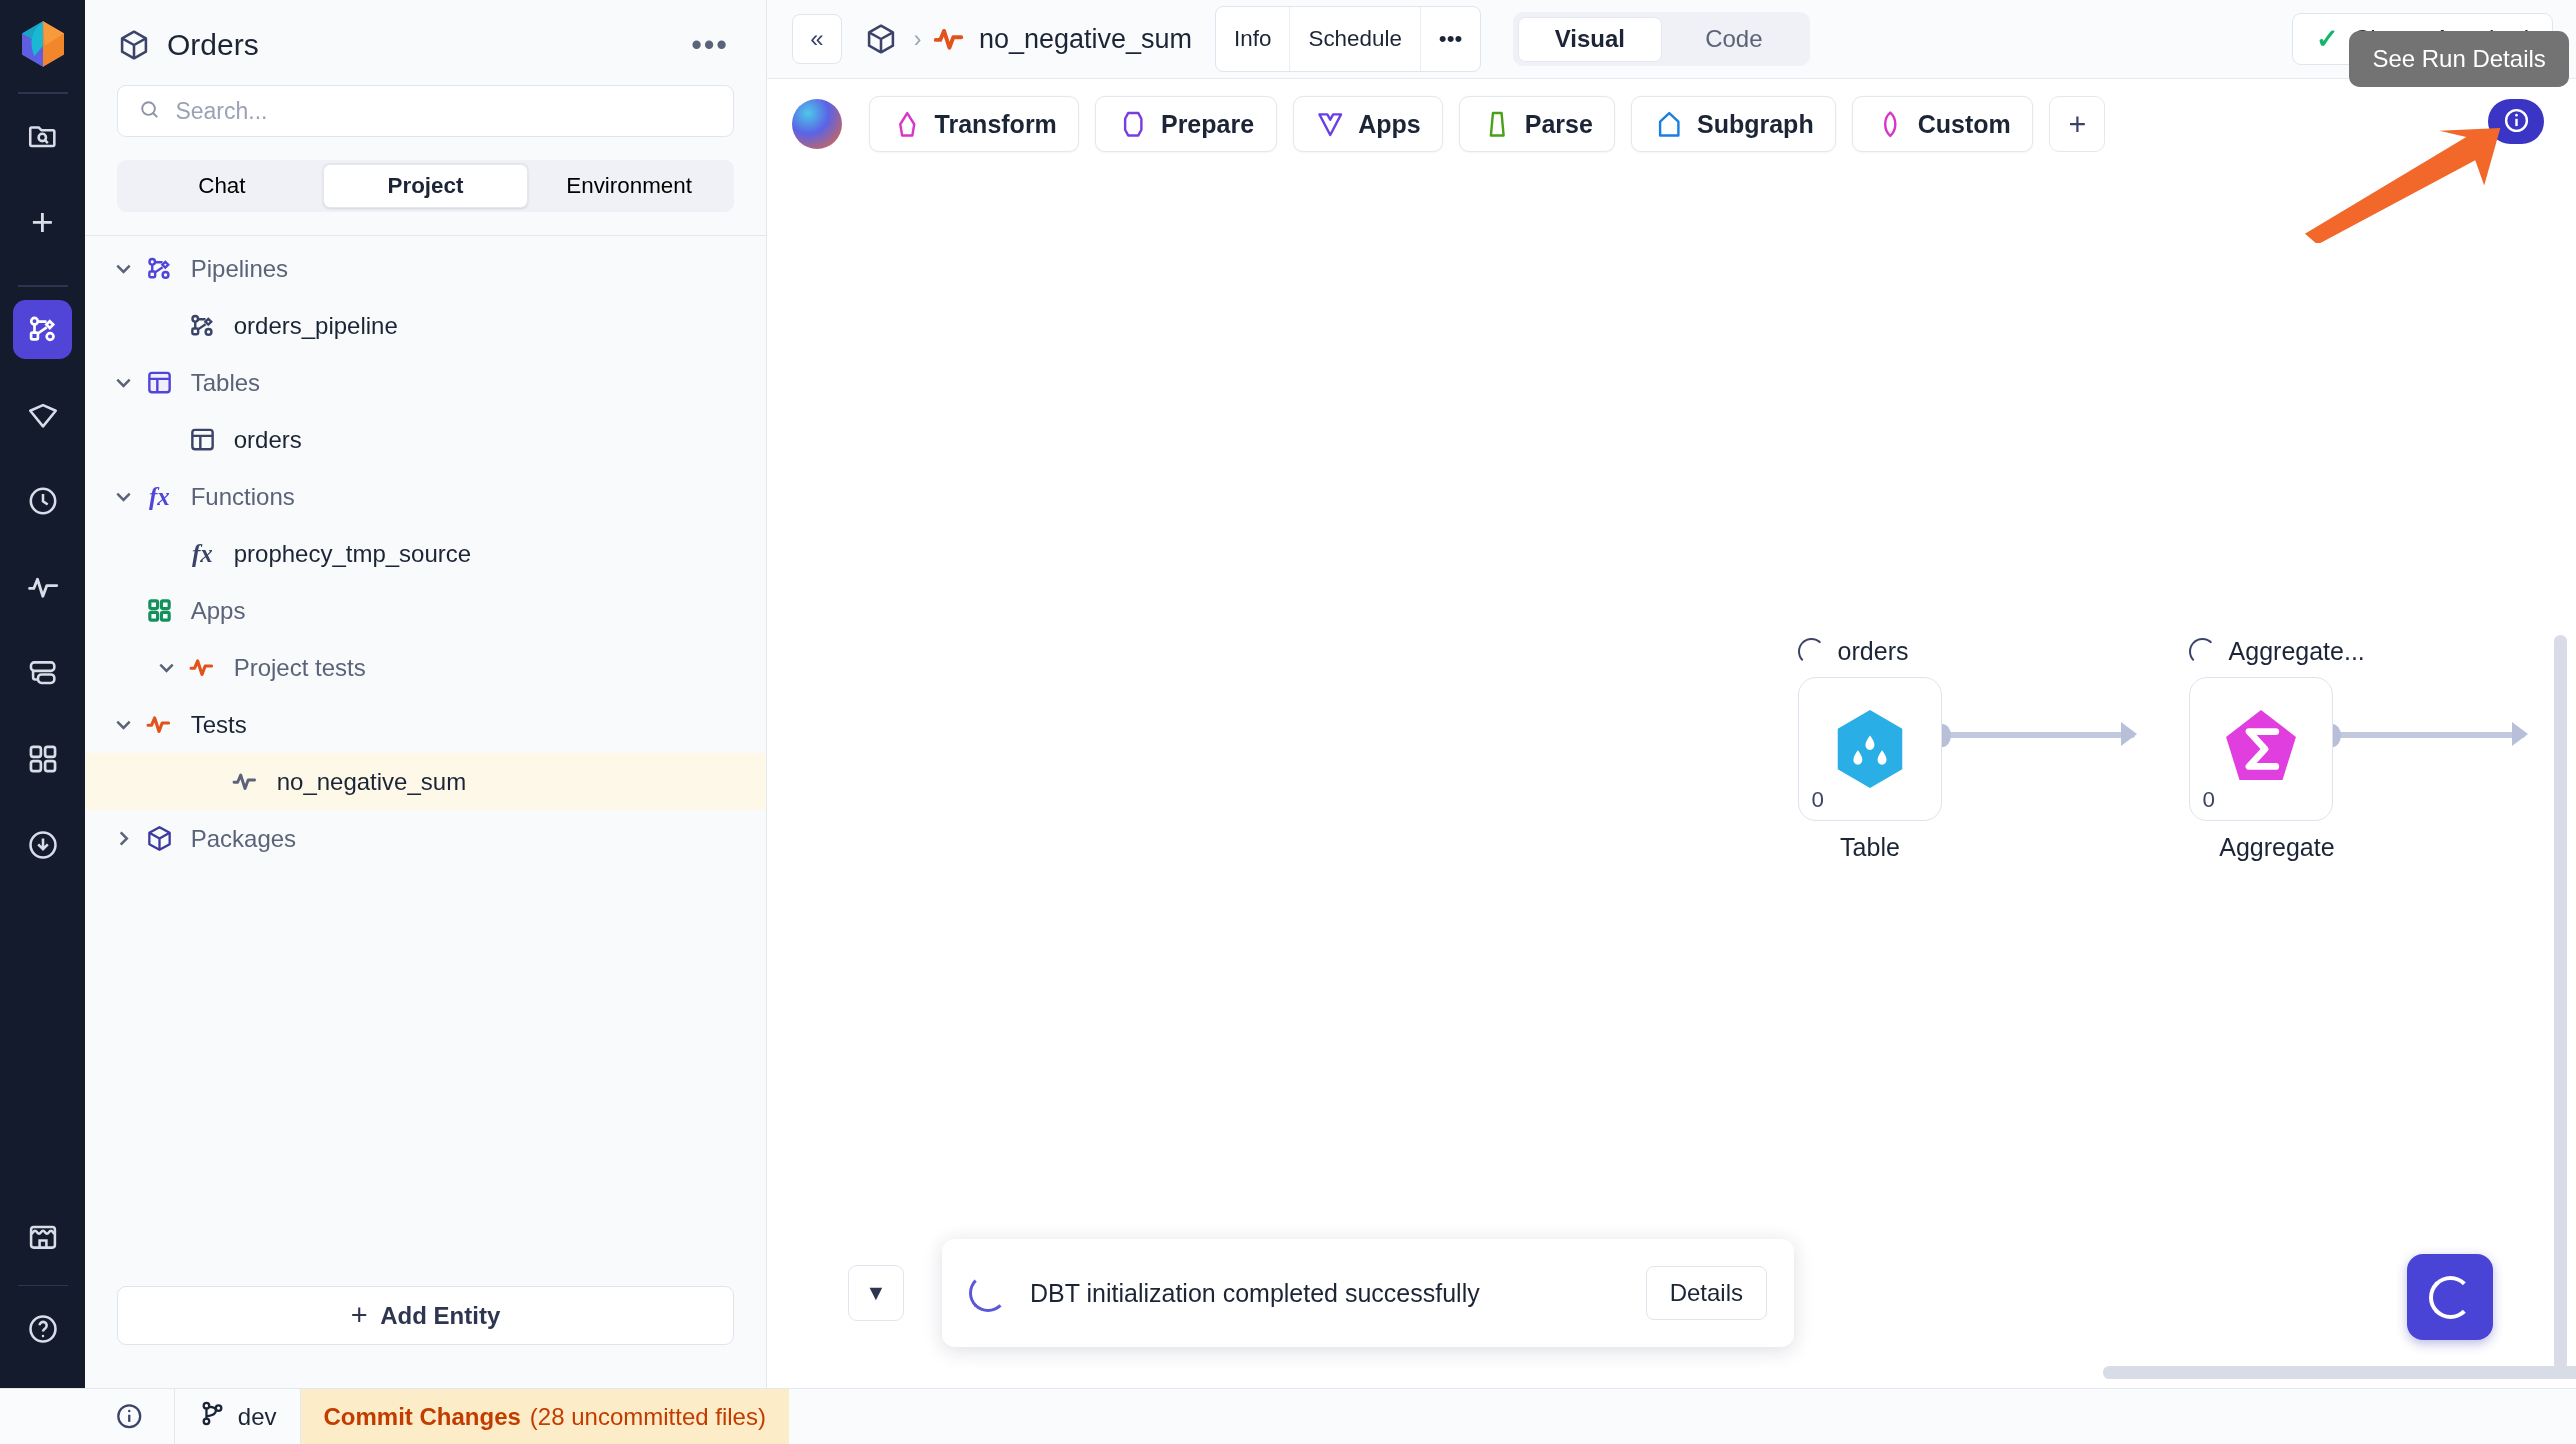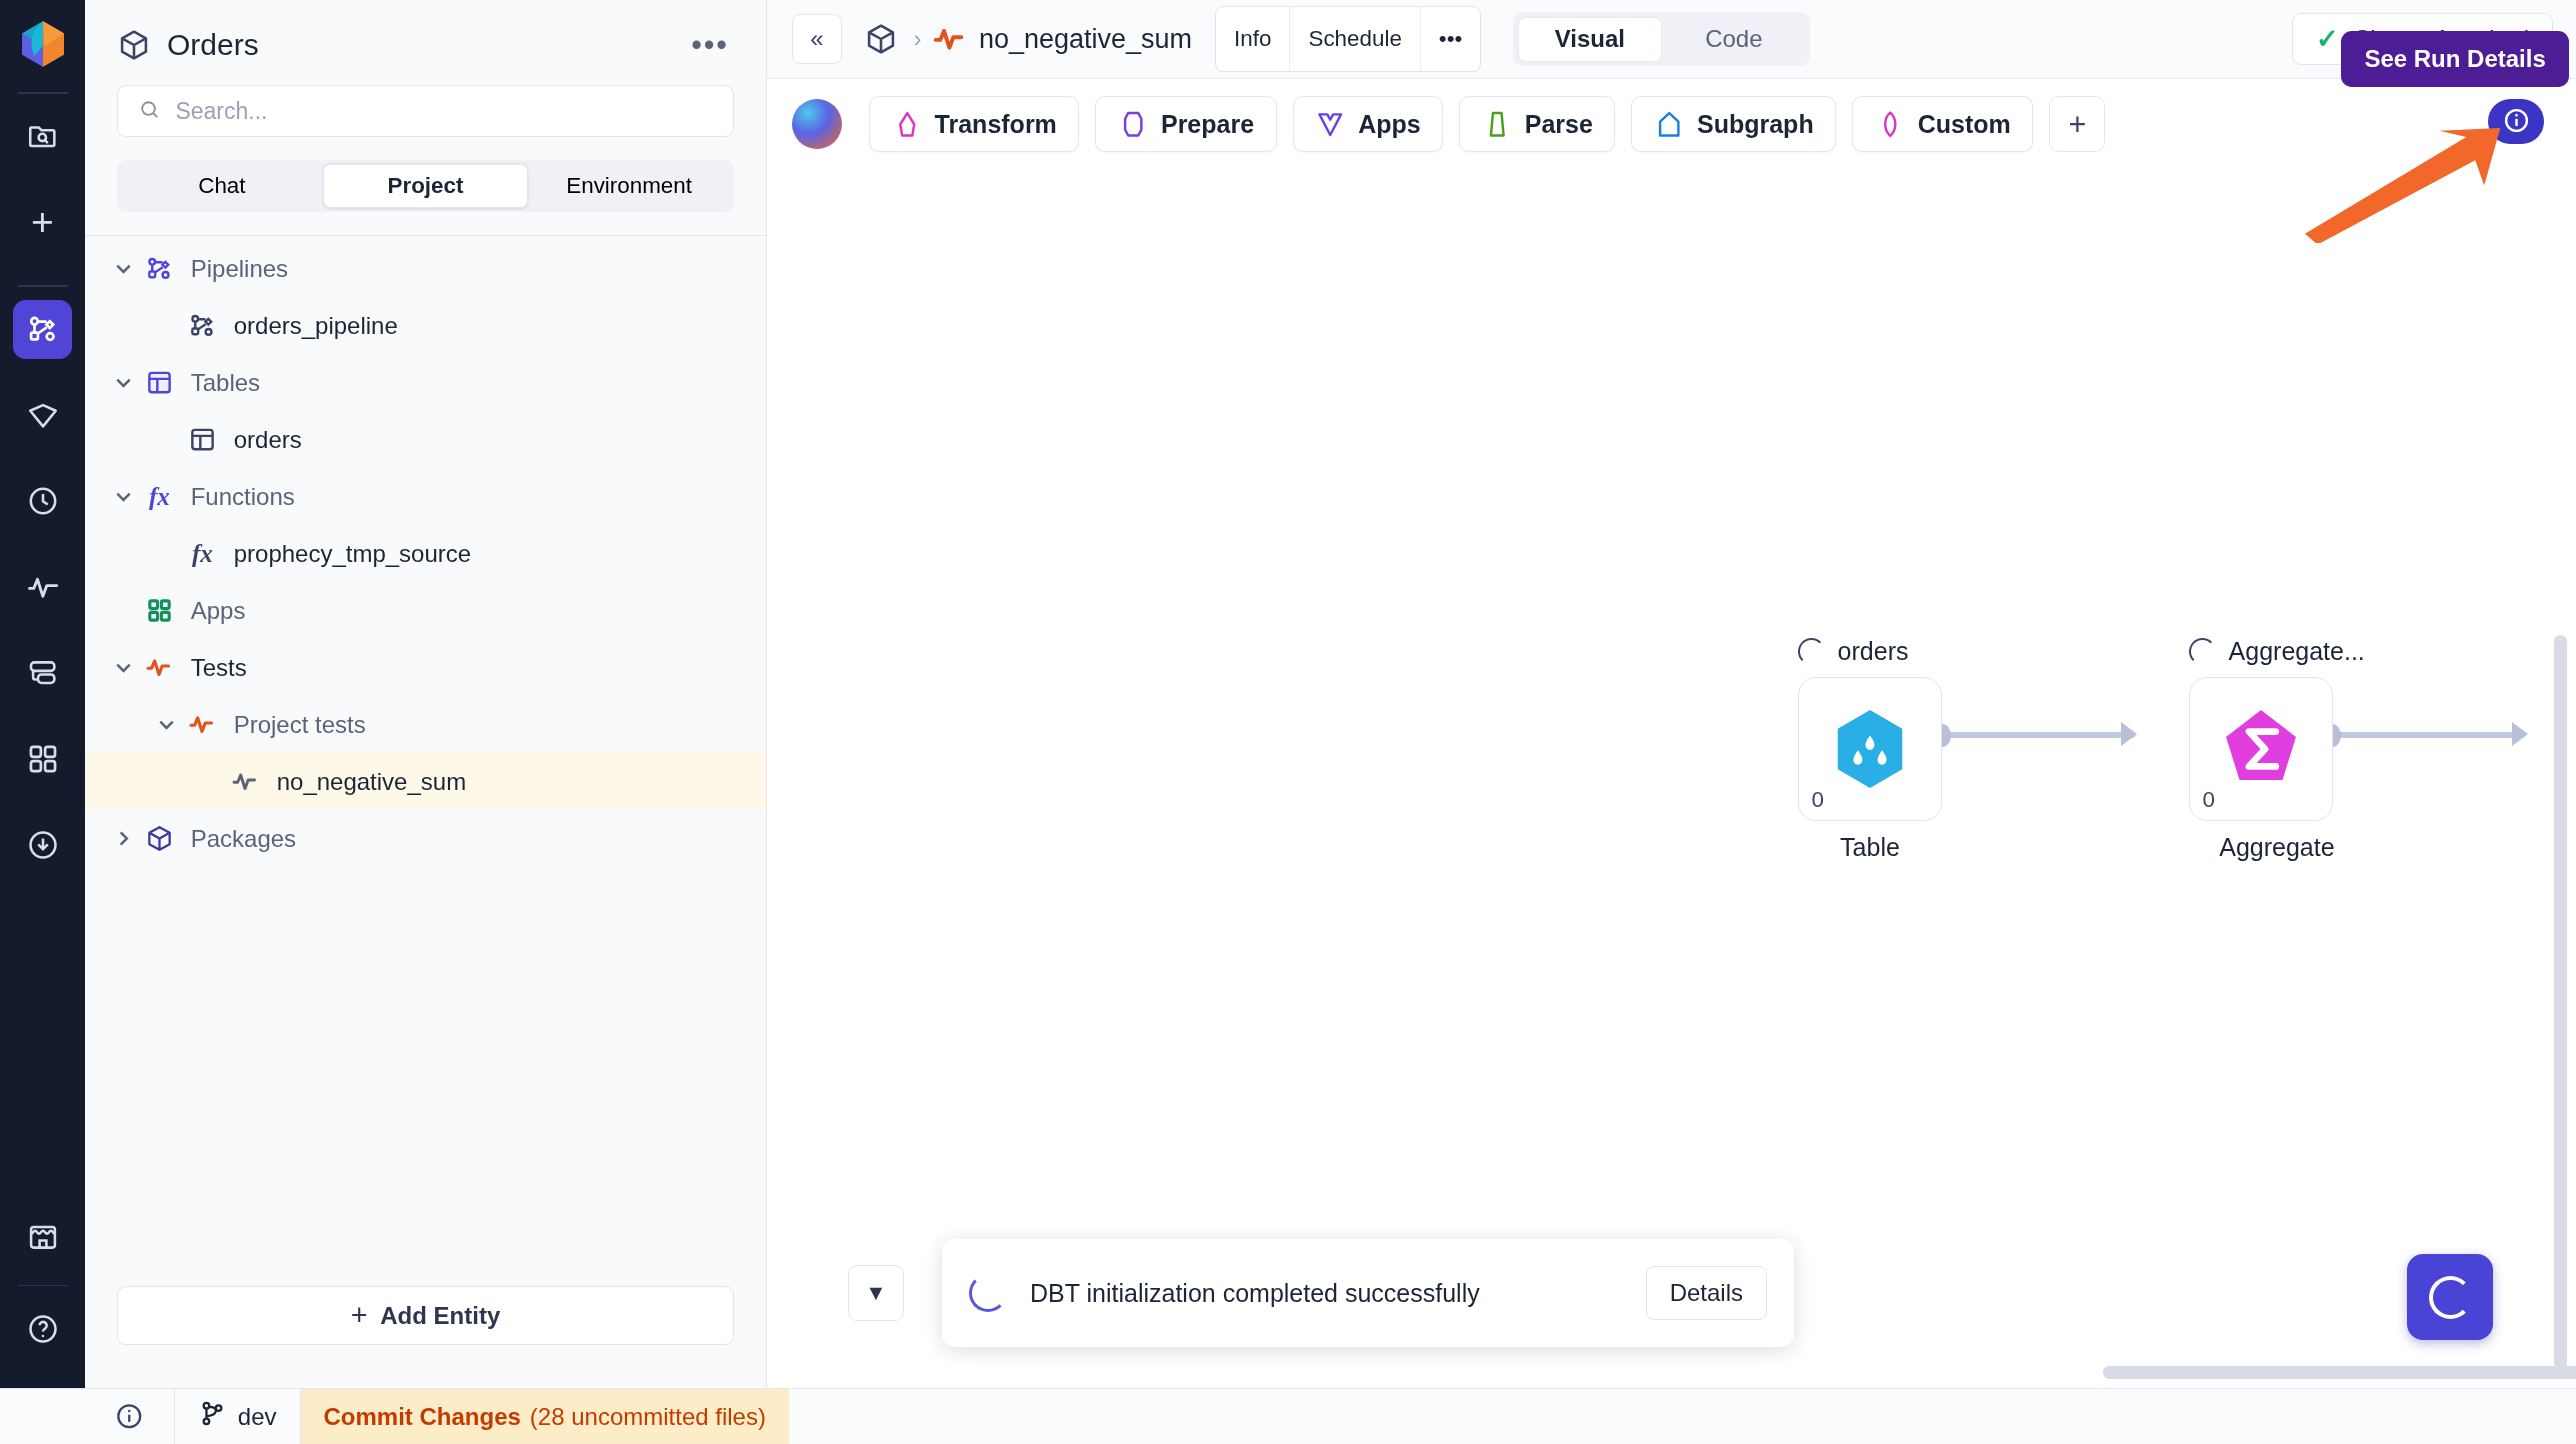--- a/index.html
+++ b/index.html
@@ -111,22 +111,22 @@
   .vc-toggle > div.active { background: #fff; color: #1c2536; font-weight: 700; border: 0.9px solid #e3e8ef; }
 
   .cluster-pill {
     position: absolute; right: 23px; top: 12.6px; height: 52px;
     border: 0.9px solid #e0e6ef; background: #fff; border-radius: 9px;
     display: flex; align-items: center; padding: 0 23px; font-size: 24px; color: #1c2536; cursor: pointer;
   }
   .cluster-pill .check { color: #12b76a; font-size: 27px; margin-right: 14.4px; font-weight: 700; }
 
   .tooltip {
-    position: absolute; right: 7.2px; top: 30.5px; background: #4c1d95; color: #fff;
-    border-radius: 10.8px; padding: 14.4px 23px; font-size: 24px; font-weight: 700; z-index: 40;
+    position: absolute; right: 7.2px; top: 30.5px; background: #737373; color: #fff;
+    border-radius: 10.8px; padding: 14.4px 23px; font-size: 24px; font-weight: 400; z-index: 40;
   }
 
   .toolbar2 {
     height: 90px; display: flex; align-items: center; padding: 0 25px;
     background: #fff; position: relative;
   }
   .orb { width: 50px; height: 50px; border-radius: 50%; margin-right: 27px; flex:0 0 50px;
     background: radial-gradient(circle at 32% 28%, #4dc8e8 0%, #5b63e6 42%, #f2682a 100%); }
   .tb-btn {
     height: 56px; border: 0.9px solid #e3e8ef; border-radius: 10px; background: #fff;
@@ -428,41 +428,41 @@
           <svg viewBox="0 0 24 24" fill="none" stroke="#13915a" stroke-width="2.6">
             <rect x="4" y="4" width="6.4" height="6.4" rx="1.2"></rect>
               <rect x="13.6" y="4" width="6.4" height="6.4" rx="1.2"></rect>
             <rect x="4" y="13.6" width="6.4" height="6.4" rx="1.2"></rect>
               <rect x="13.6" y="13.6" width="6.4" height="6.4" rx="1.2"></rect>
           </svg>
           </span>
         <span class="tlabel">Apps</span>
       </div>
 
+      <div class="tree-row indent2">
+        <span class="chev"><svg viewBox="0 0 24 24" fill="none" stroke="currentColor" stroke-width="2.2">
+              <path d="M6.5 9.5L12 15l5.5-5.5"></path>
+            </svg></span>
+        <span class="tico">
+          <svg viewBox="0 0 24 24" fill="none" stroke="#e2521b" stroke-width="2.6" stroke-linejoin="round" stroke-linecap="round">
+            <path d="M2.5 12.6h3L8 6.6l3.6 11.2 2.6-7h5.3"></path>
+          </svg>
+          </span>
+        <span class="tlabel">Project tests</span>
+      </div>
       <div class="tree-row indent1">
         <span class="chev"><svg viewBox="0 0 24 24" fill="none" stroke="currentColor" stroke-width="2.2">
               <path d="M6.5 9.5L12 15l5.5-5.5"></path>
             </svg></span>
         <span class="tico">
           <svg viewBox="0 0 24 24" fill="none" stroke="#e2521b" stroke-width="2.6" stroke-linejoin="round" stroke-linecap="round">
             <path d="M2.5 12.6h3L8 6.6l3.6 11.2 2.6-7h5.3"></path>
           </svg>
           </span>
         <span class="tlabel bold">Tests</span>
-      </div>
-      <div class="tree-row indent2">
-        <span class="chev"><svg viewBox="0 0 24 24" fill="none" stroke="currentColor" stroke-width="2.2">
-              <path d="M6.5 9.5L12 15l5.5-5.5"></path>
-            </svg></span>
-        <span class="tico">
-          <svg viewBox="0 0 24 24" fill="none" stroke="#e2521b" stroke-width="2.6" stroke-linejoin="round" stroke-linecap="round">
-            <path d="M2.5 12.6h3L8 6.6l3.6 11.2 2.6-7h5.3"></path>
-          </svg>
-          </span>
-        <span class="tlabel">Project tests</span>
       </div>
       <div class="tree-row indent3 sel">
         <span class="chev hidden"></span>
         <span class="tico">
           <svg viewBox="0 0 24 24" fill="none" stroke="#5a6378" stroke-width="2.4" stroke-linejoin="round" stroke-linecap="round">
             <path d="M2.5 12.6h3L8 6.6l3.6 11.2 2.6-7h5.3"></path>
           </svg>
           </span>
         <span class="tlabel dark">no_negative_sum</span>
       </div>

